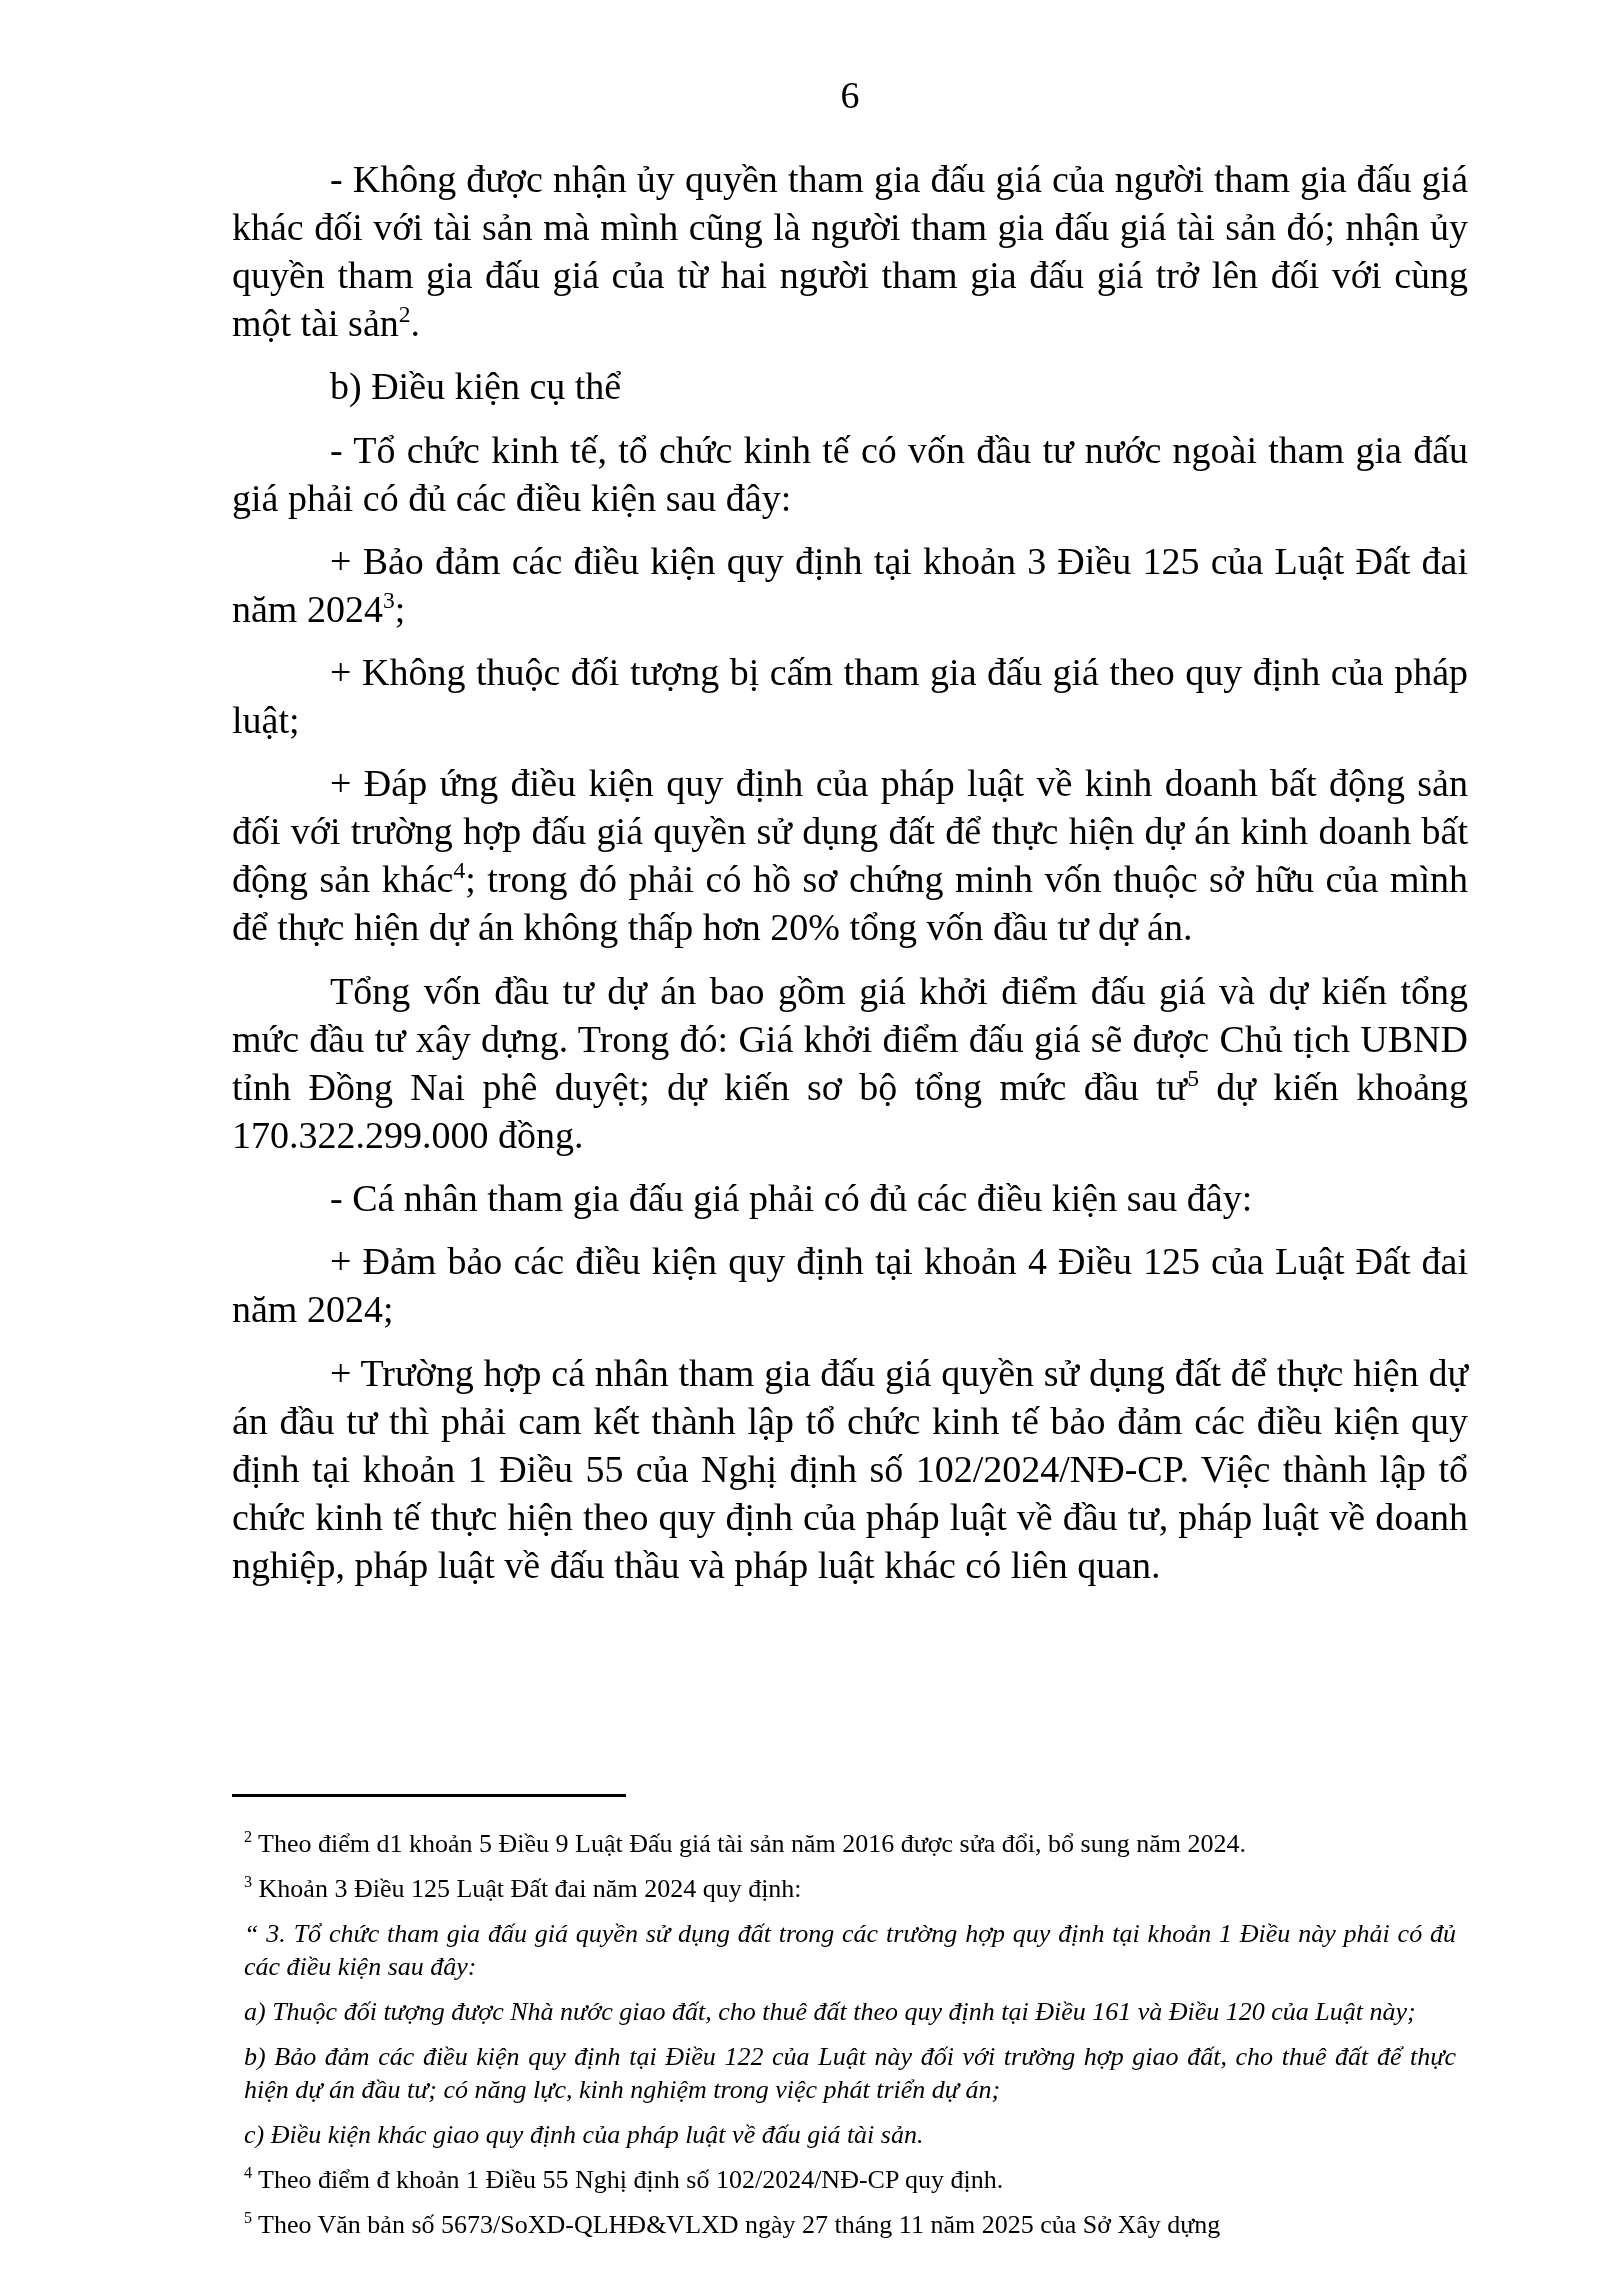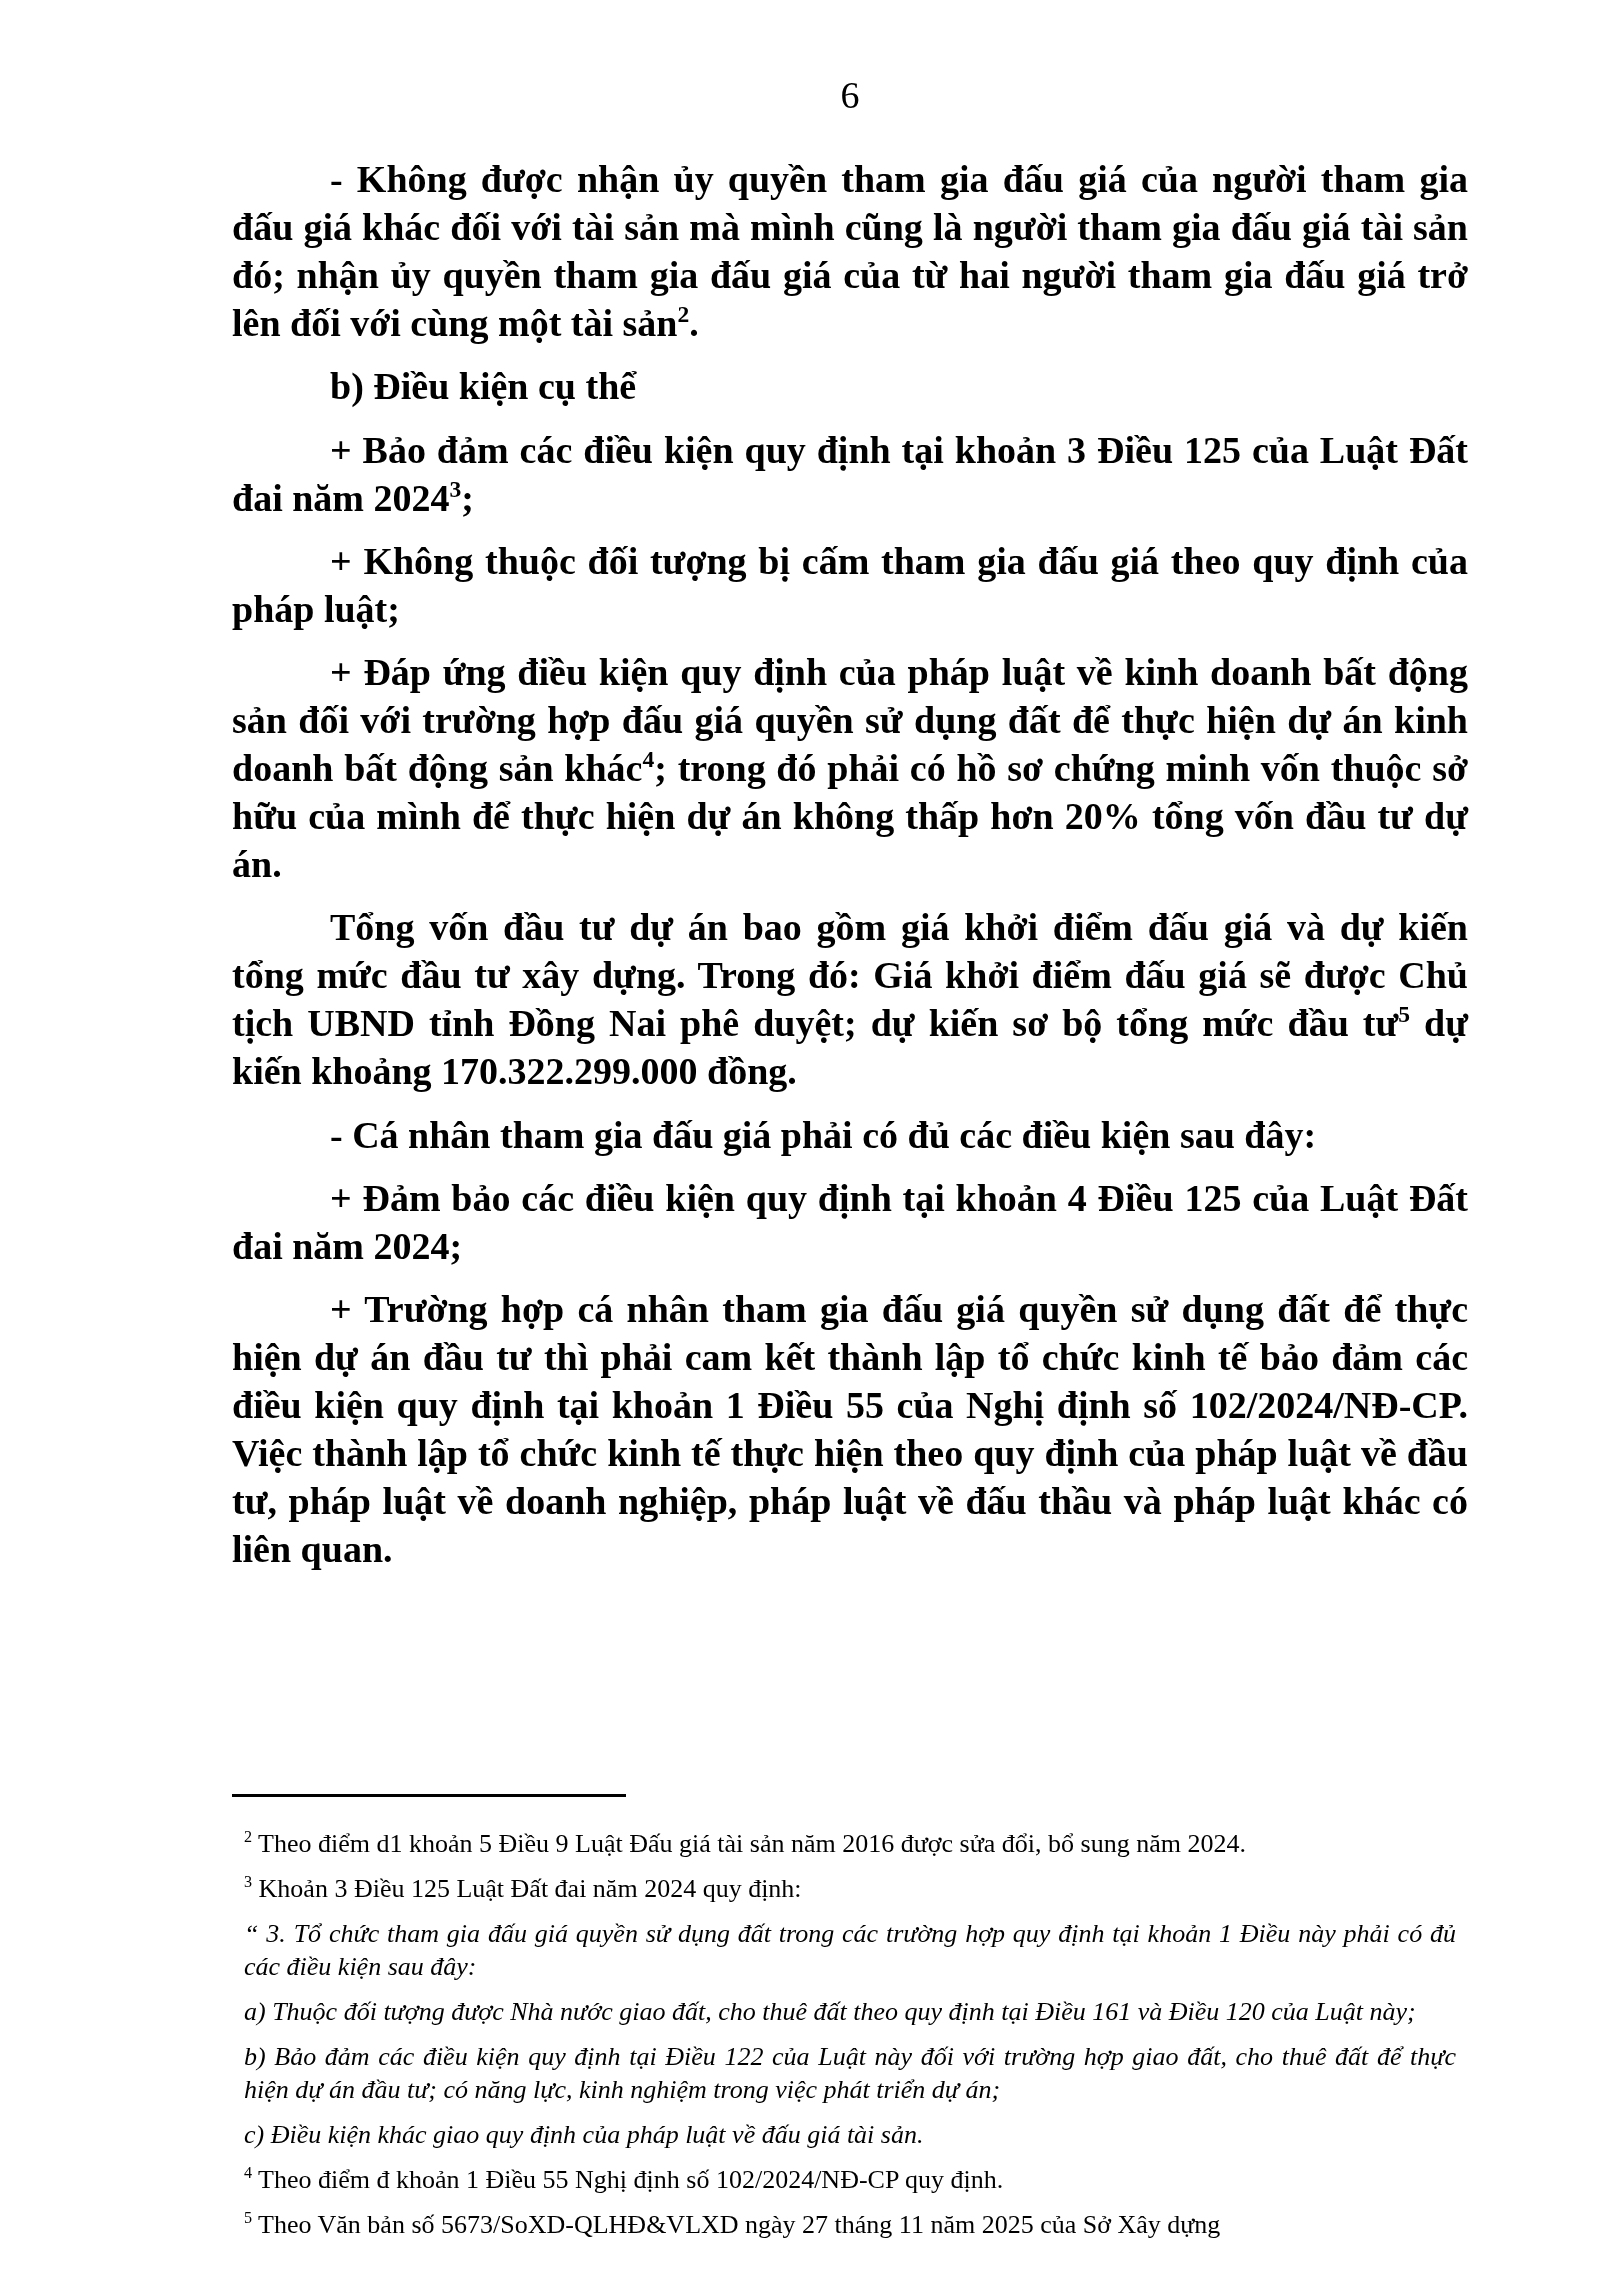--- a/index.html
+++ b/index.html
@@ -26,21 +26,20 @@
     line-height: 40px;
   }
   .body-text {
     position: absolute;
     top: 155px;
     left: 232px;
     width: 1236px;
     font-size: 38px;
     line-height: 48px;
     text-align: justify;
-    font-weight: bold;
   }
   .body-text p {
     margin: 0 0 15.3px 0;
     text-indent: 98px;
   }
   .body-text sup, .footnotes sup {
     font-size: 0.62em;
     vertical-align: super;
     line-height: 0;
   }
@@ -71,20 +70,21 @@
 </style>
 </head>
 <body>
 
 <div class="page">
   <div class="page-number">6</div>
 
   <div class="body-text" id="body-content">
       <p><span>- Không được nhận ủy quyền tham gia đấu giá của người tham gia đấu giá khác đối với tài sản mà mình cũng là người tham gia đấu giá tài sản đó; nhận ủy quyền tham gia đấu giá của từ hai người tham gia đấu giá trở lên đối với cùng một tài sản</span><sup>2</sup><span>.</span></p>
       <p><span>b) Điều kiện cụ thể</span></p>
+      <p><span>- Tổ chức kinh tế, tổ chức kinh tế có vốn đầu tư nước ngoài tham gia đấu giá phải có đủ các điều kiện sau đây:</span></p>
       <p><span>+ Bảo đảm các điều kiện quy định tại khoản 3 Điều 125 của Luật Đất đai năm 2024</span><sup>3</sup><span>;</span></p>
       <p><span>+ Không thuộc đối tượng bị cấm tham gia đấu giá theo quy định của pháp luật;</span></p>
       <p><span>+ Đáp ứng điều kiện quy định của pháp luật về kinh doanh bất động sản đối với trường hợp đấu giá quyền sử dụng đất để thực hiện dự án kinh doanh bất động sản khác</span><sup>4</sup><span>; trong đó phải có hồ sơ chứng minh vốn thuộc sở hữu của mình để thực hiện dự án không thấp hơn 20% tổng vốn đầu tư dự án.</span></p>
       <p><span>Tổng vốn đầu tư dự án bao gồm giá khởi điểm đấu giá và dự kiến tổng mức đầu tư xây dựng. Trong đó: Giá khởi điểm đấu giá sẽ được Chủ tịch UBND tỉnh Đồng Nai phê duyệt; dự kiến sơ bộ tổng mức đầu tư</span><sup>5</sup><span> dự kiến khoảng 170.322.299.000 đồng.</span></p>
       <p><span>- Cá nhân tham gia đấu giá phải có đủ các điều kiện sau đây:</span></p>
       <p><span>+ Đảm bảo các điều kiện quy định tại khoản 4 Điều 125 của Luật Đất đai năm 2024;</span></p>
       <p><span>+ Trường hợp cá nhân tham gia đấu giá quyền sử dụng đất để thực hiện dự án đầu tư thì phải cam kết thành lập tổ chức kinh tế bảo đảm các điều kiện quy định tại khoản 1 Điều 55 của Nghị định số 102/2024/NĐ-CP. Việc thành lập tổ chức kinh tế thực hiện theo quy định của pháp luật về đầu tư, pháp luật về doanh nghiệp, pháp luật về đấu thầu và pháp luật khác có liên quan.</span></p>
     </div>
 
   <div class="footnote-separator"></div>

